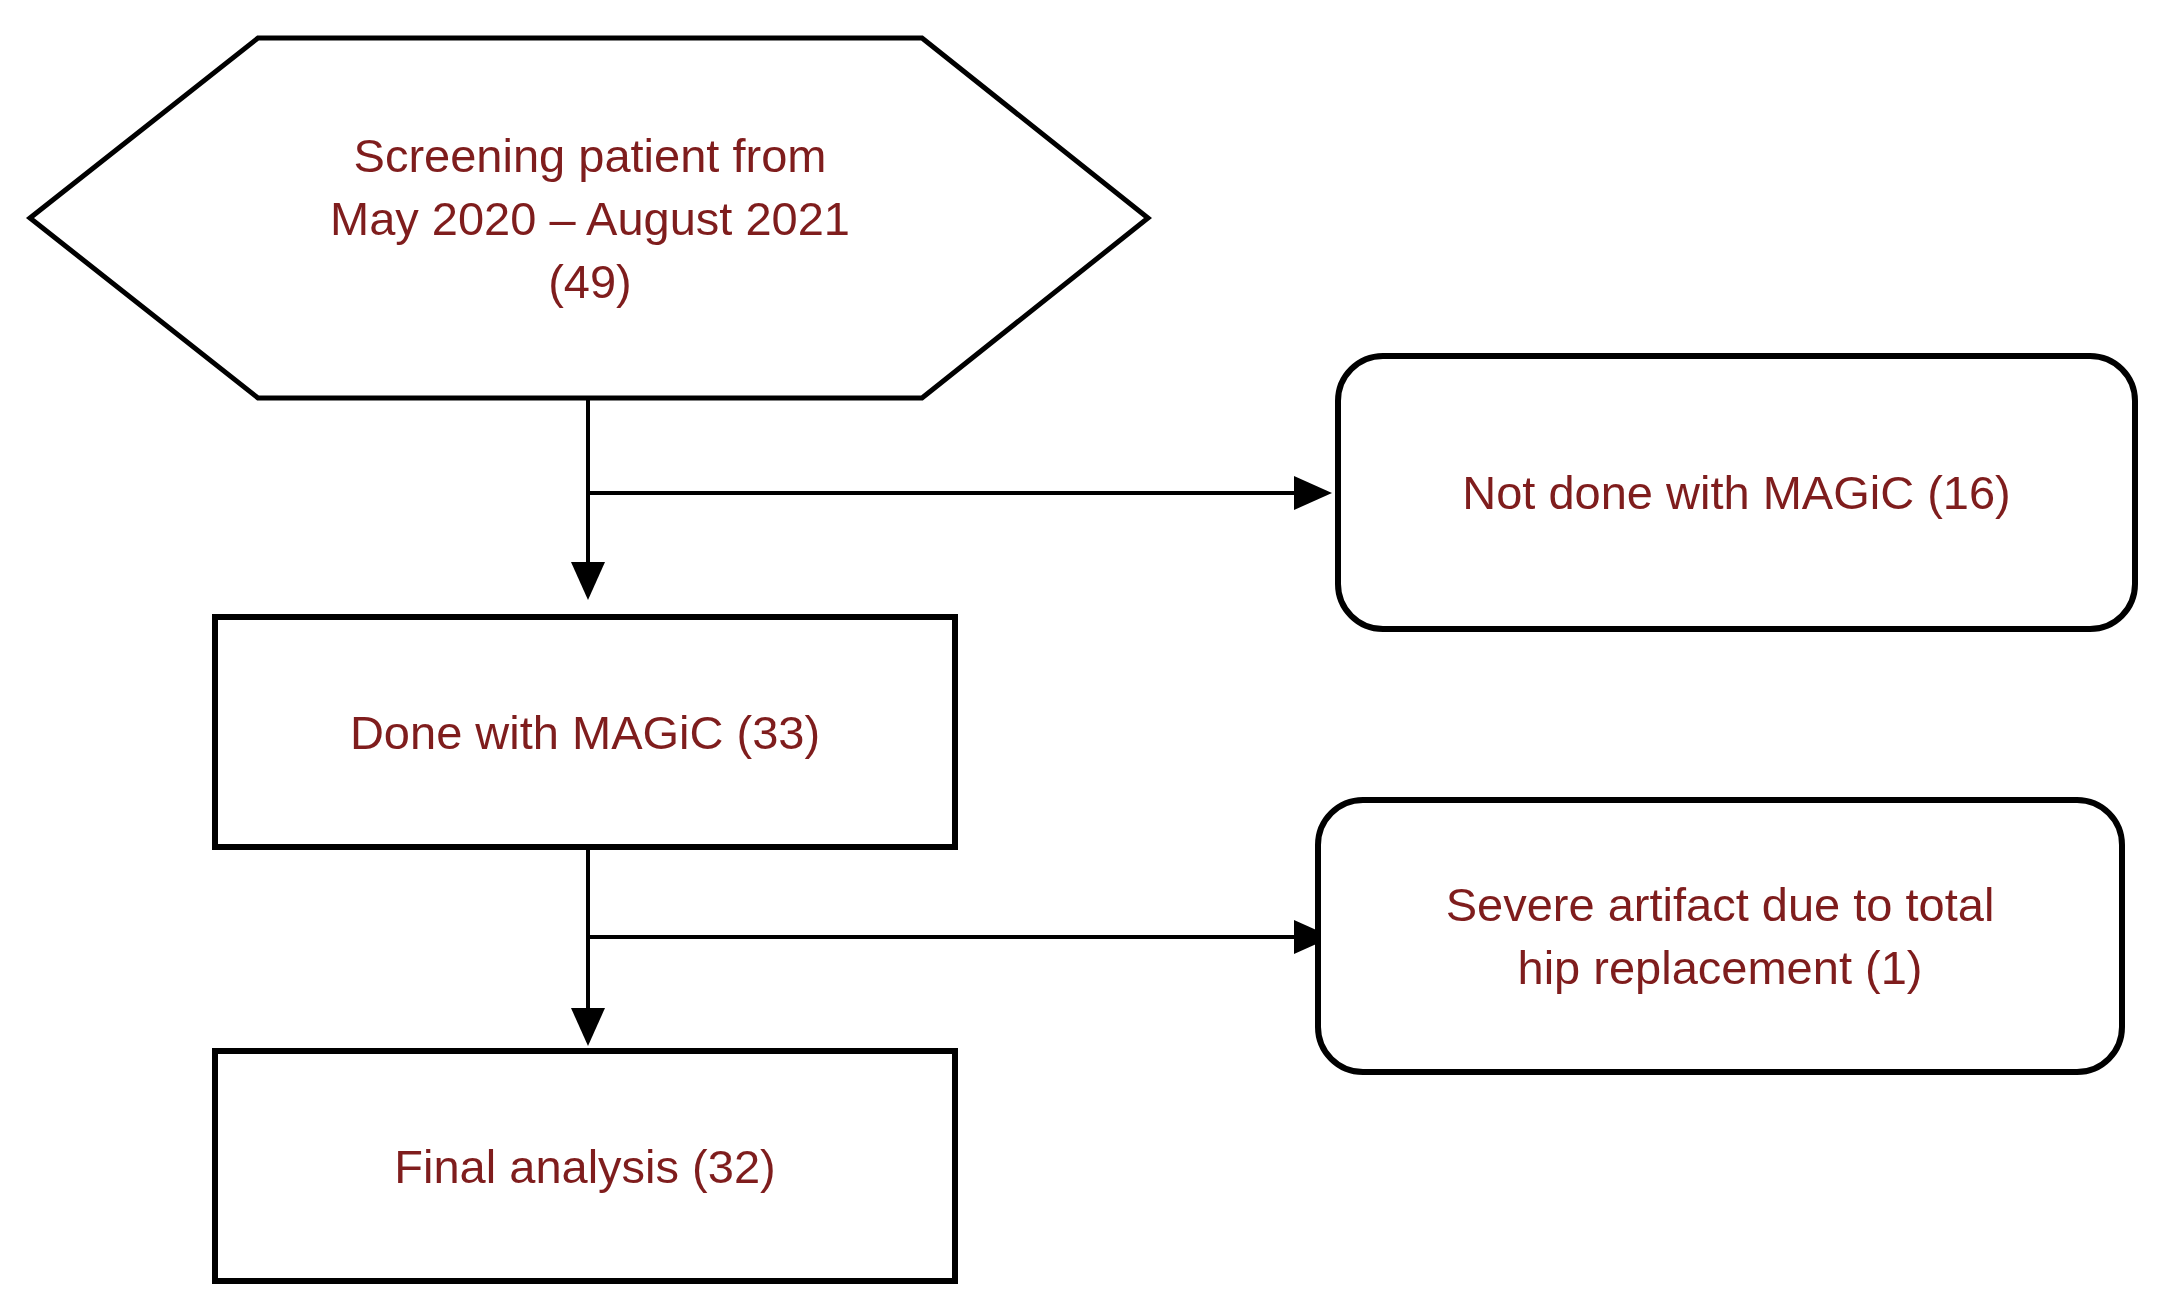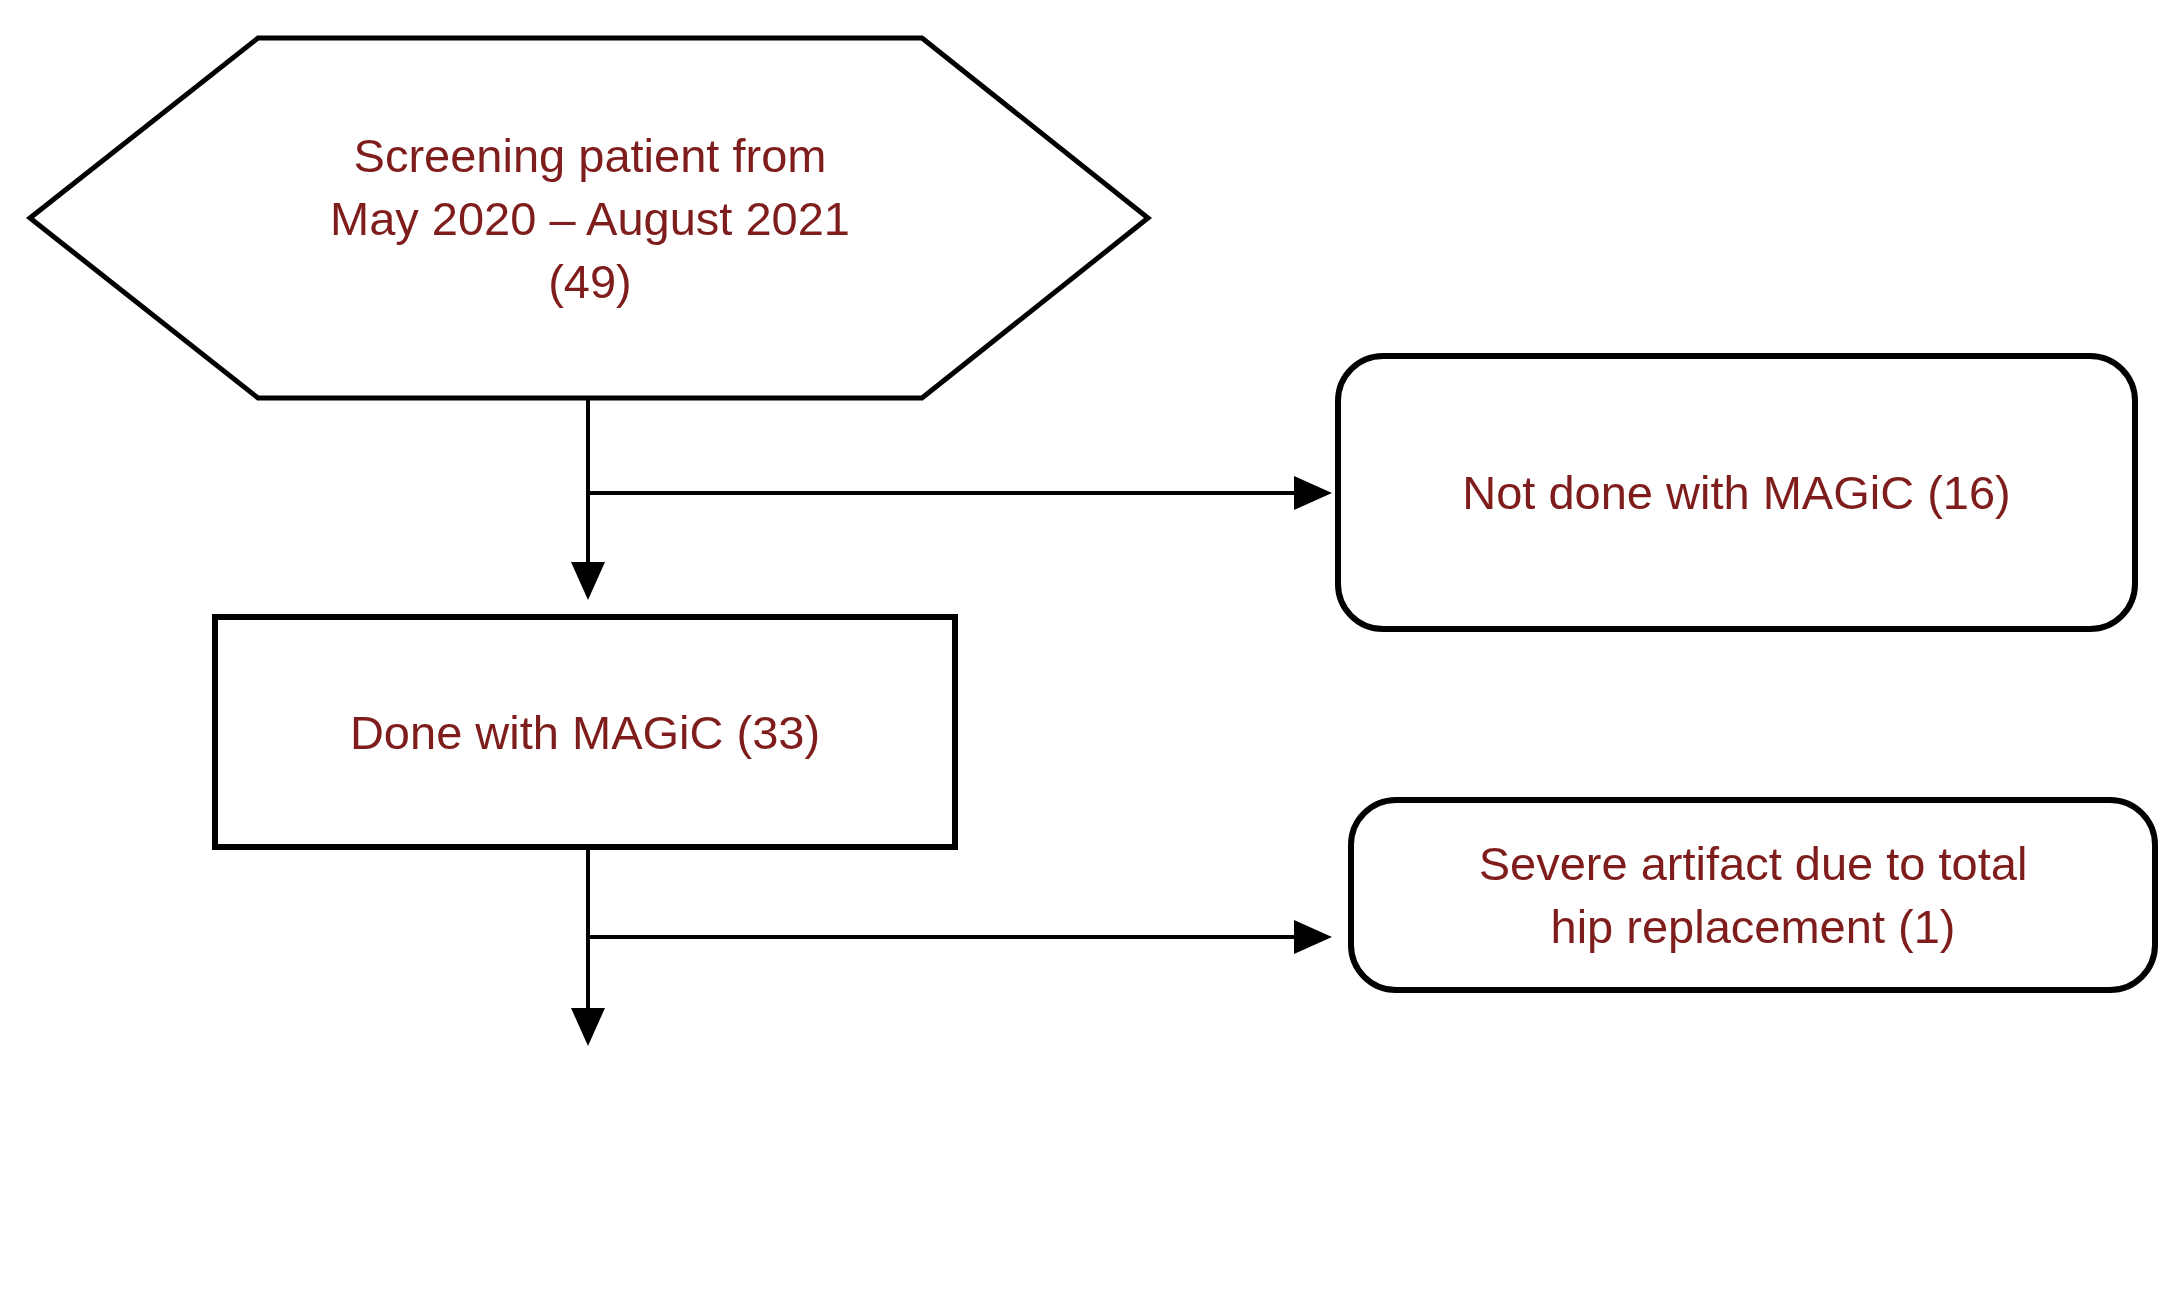--- a/index.html
+++ b/index.html
@@ -92,19 +92,22 @@
   </div>
 
   <div class="node rounded-box" style="left:1335px; top:353px; width:803px; height:279px;">
     <span class="node-label">Not done with MAGiC (16)</span>
   </div>
 
   <div class="node rect-box" style="left:212px; top:614px; width:746px; height:236px;">
     <span class="node-label">Done with MAGiC (33)</span>
   </div>
 
-  <div class="node rounded-box" style="left:1348px; top:797px; width:810px; height:196px;text-align:center;">
+  <div class="node rounded-box" style="left:1315px; top:797px; width:810px; height:278px;text-align:center;">
     <span class="node-label">Severe artifact due to total
 hip replacement (1)</span>
   </div>
 
+  <div class="node rect-box" style="left:212px; top:1048px; width:746px; height:236px;">
+    <span class="node-label">Final analysis (32)</span>
+  </div>
 
 </div>
 
 </body></html>

